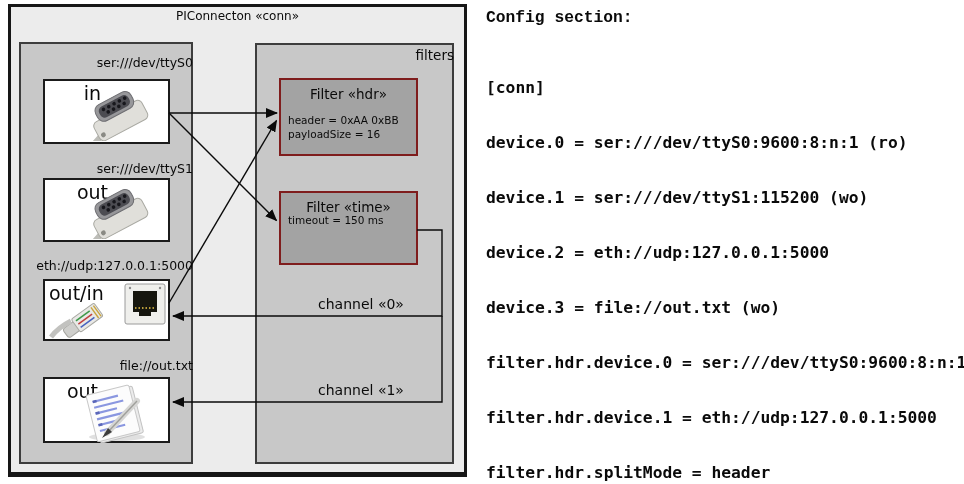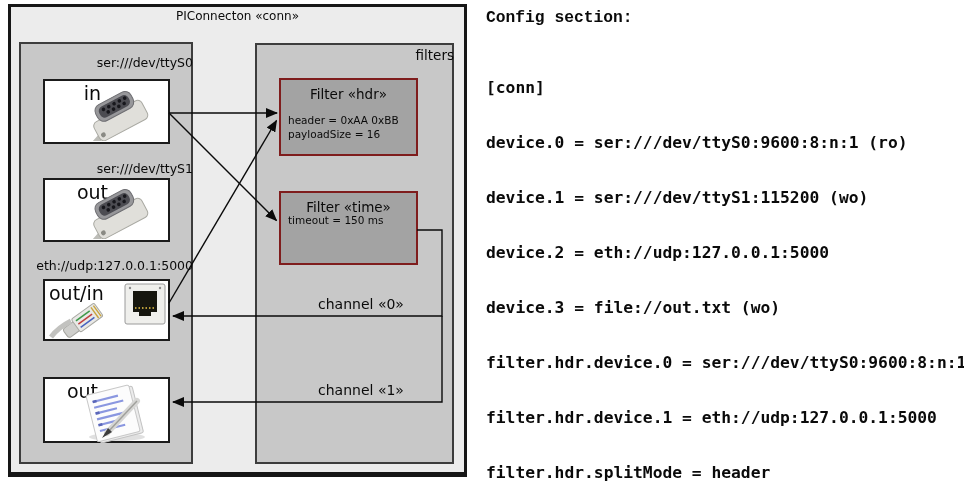--- a/index.html
+++ b/index.html
@@ -115,20 +115,21 @@
         <path d="M32,33 h17" stroke="#3f9a4a" stroke-width="1.6"></path>
         <path d="M32,37 h17" stroke="#c04040" stroke-width="1.6"></path>
         <path d="M32,41 h17" stroke="#4763c0" stroke-width="1.6"></path>
         <path d="M52,31 v13" stroke="#c9a43e" stroke-width="1.4"></path>
         <path d="M55,31 v13" stroke="#c9a43e" stroke-width="1.4"></path>
       </g>
       <path d="M6,56 C 12,48 18,44 26,40" stroke="#c2c2bf" stroke-width="5" fill="none"></path>
     </svg>
   </div>
 
+  <div class="abs dev-label" style="top:358px">file://out.txt</div>
   <div class="abs dev-card" style="left:43px; top:377px; width:127px; height:66px;">
     <div class="role" style="transform:translateX(-24px)">out</div>
     <svg class="abs" style="left:0; top:0;" width="127" height="64" viewBox="0 0 127 64">
       <ellipse cx="72" cy="58" rx="28" ry="4" fill="#000000" opacity="0.12"></ellipse>
       <g transform="rotate(-14 70 38)">
         <rect x="50" y="12" width="44" height="48" rx="2" fill="#ececec" stroke="#c2c2c2"></rect>
         <rect x="47" y="10" width="44" height="48" rx="2" fill="#fcfcfc" stroke="#c8c8c8"></rect>
         <path d="M52,18 h26 M52,24 h30 M52,30 h22 M52,36 h30 M52,42 h20 M52,48 h26" stroke="#8a97e0" stroke-width="2.2"></path>
         <path d="M52,18 h4 M52,30 h4 M52,42 h4" stroke="#5a66b8" stroke-width="2.6"></path>
       </g>

